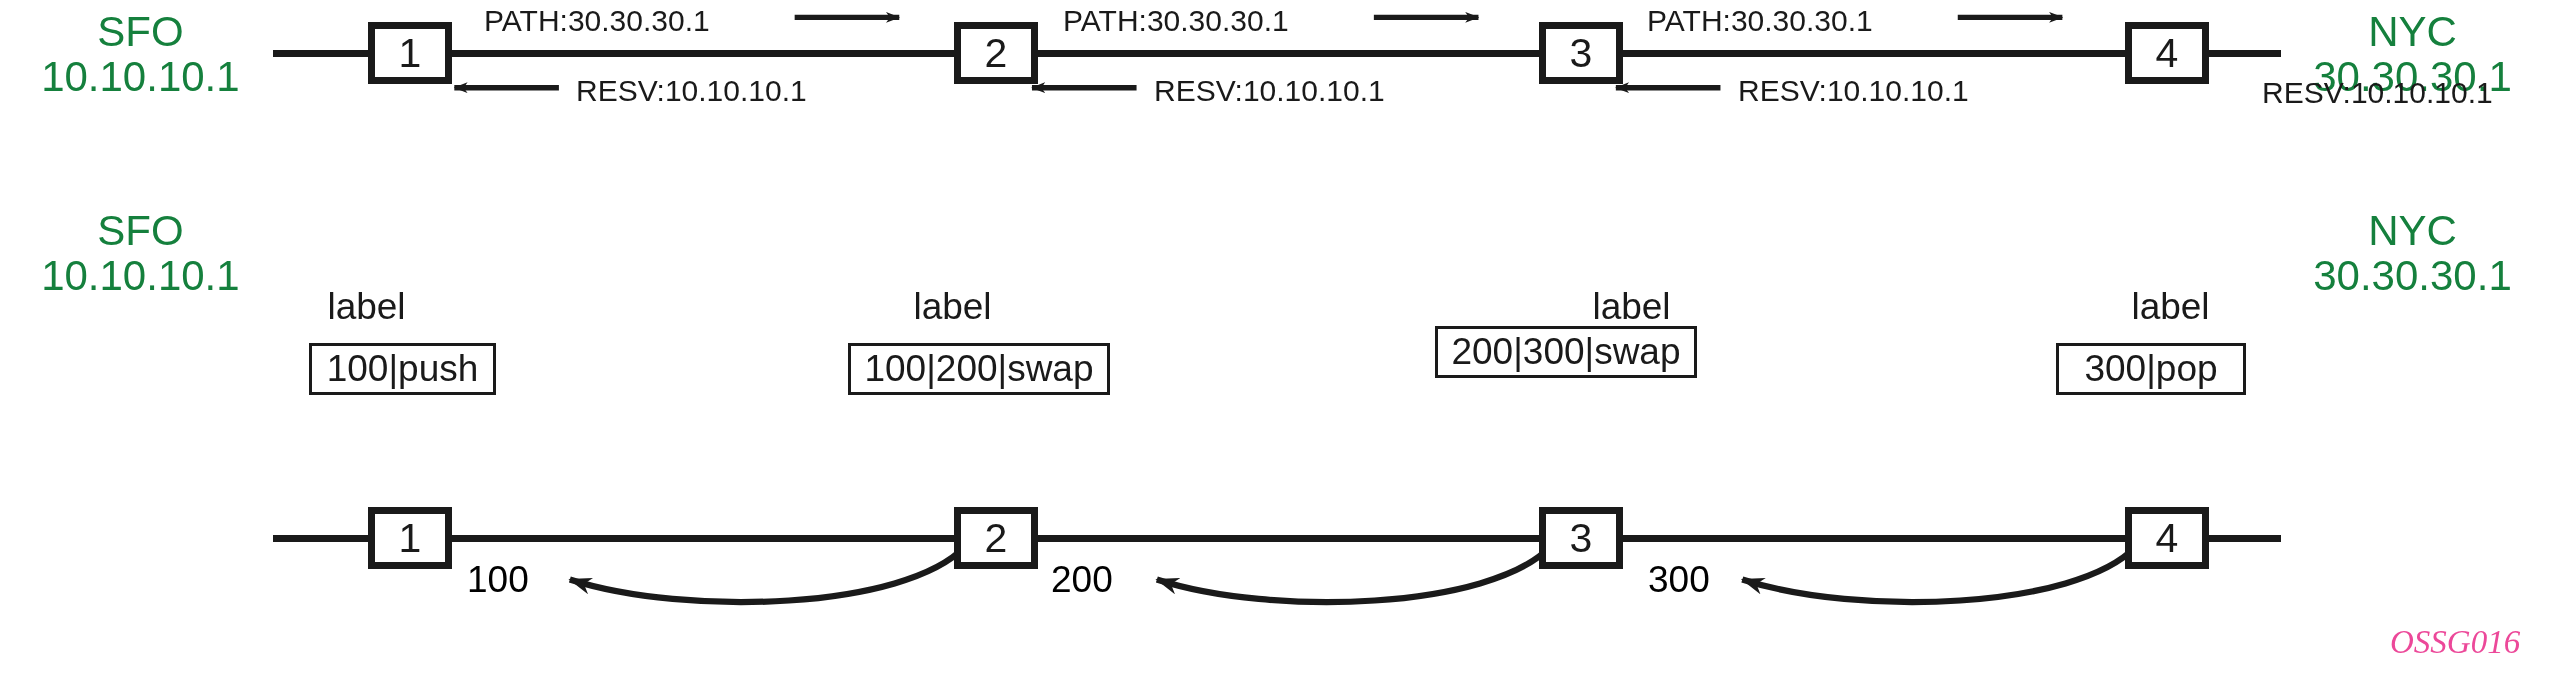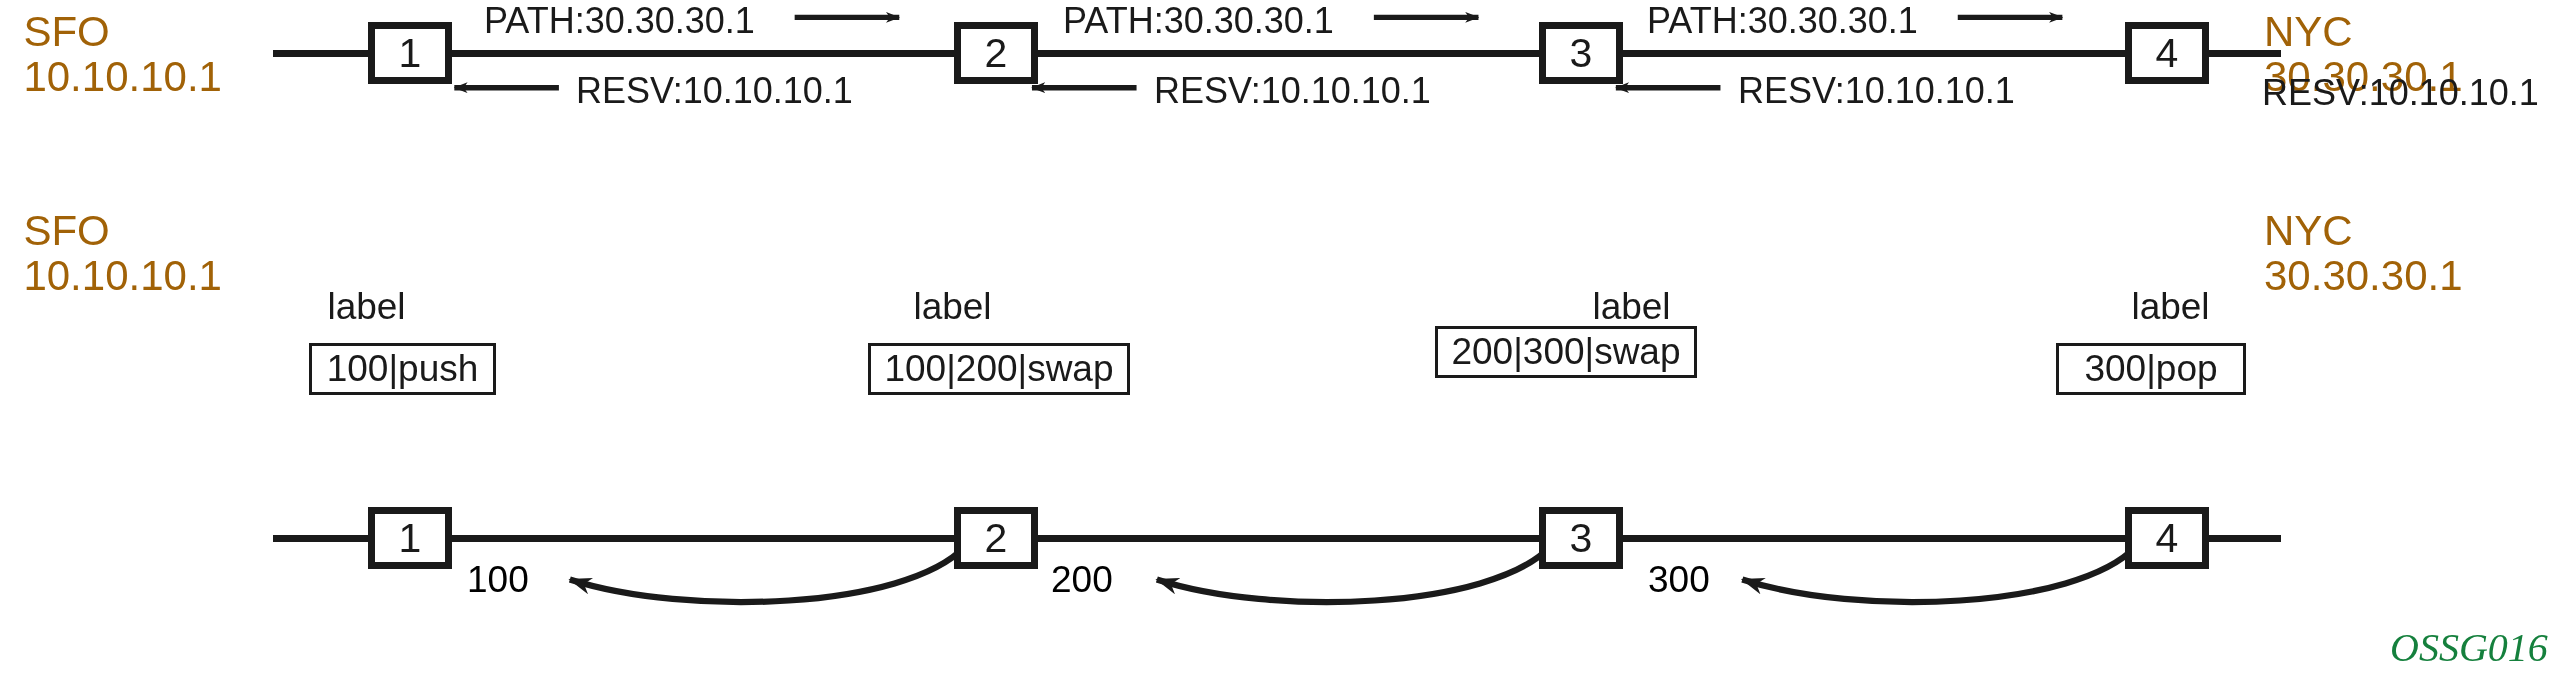--- a/index.html
+++ b/index.html
@@ -5,29 +5,30 @@
   html,body{margin:0;padding:0;background:#ffffff;}
   body{width:2576px;height:678px;font-family:"Liberation Sans",sans-serif;color:#1a1a1a;}
   #stage{position:relative;width:2576px;height:678px;overflow:hidden;background:#fff;}
 
   
   .endpoint{
     position:absolute;
     font-family:"Liberation Sans",sans-serif;
     font-size:42px;
     line-height:45px;
-    color:#a16207;
-    white-space:nowrap;
+    color:#15803d;
+    white-space:nowrap;
+    text-align:center;
   }
   .endpoint .ln{display:block;}
 
   .msg{
     position:absolute;
     font-family:"Liberation Sans",sans-serif;
-    font-size:36px;
+    font-size:30px;
     line-height:41px;
     color:#1a1a1a;
     white-space:nowrap;
   }
 
   .lbl-cap{
     position:absolute;
     font-family:"Liberation Sans",sans-serif;
     font-size:37px;
     line-height:39px;
@@ -79,22 +80,22 @@
     position:absolute;
     height:7px;
     background:#1a1a1a;
     z-index:1;
   }
 
   .figid{
     position:absolute;
     font-family:"Liberation Serif",serif;
     font-style:italic;
-    font-size:40px;
-    color:#15803d;
+    font-size:33px;
+    color:#ec4899;
     white-space:nowrap;
   }
 
   svg.overlay{position:absolute;left:0;top:0;width:2576px;height:678px;pointer-events:none;z-index:2;}
 </style>
 </head>
 <body>
 
 <div id="stage">
 
@@ -137,21 +138,21 @@
   <div class="msg" style="left:1738px;top:70px;">RESV:10.10.10.1</div>
 
   <div class="lbl-cap" style="left:265px;top:287px;width:203px;">label</div>
   <div class="lbl-cap" style="left:1530px;top:287px;width:203px;">label</div>
   <div class="lbl-cap" style="left:851px;top:287px;width:203px;">label</div>
   <div class="lbl-cap" style="left:2069px;top:287px;width:203px;">label</div>
 
   <div class="lbl-box" style="left:309px;top:343px;width:187px;height:52px;">
     <span>100|push</span>
   </div>
-  <div class="lbl-box" style="left:868px;top:343px;width:262px;height:52px;">
+  <div class="lbl-box" style="left:848px;top:343px;width:262px;height:52px;">
     <span>100|200|swap</span>
   </div>
   <div class="lbl-box" style="left:1435px;top:326px;width:262px;height:52px;">
     <span>200|300|swap</span>
   </div>
   <div class="lbl-box" style="left:2056px;top:343px;width:190px;height:52px;">
     <span>300|pop</span>
   </div>
 
   <div class="endpoint" style="left:23.4px;top:208px;width:234px;">

